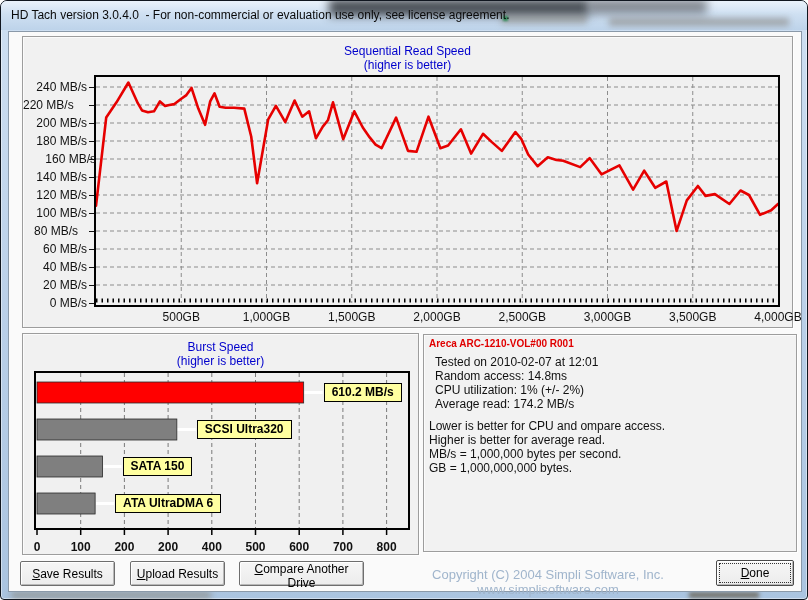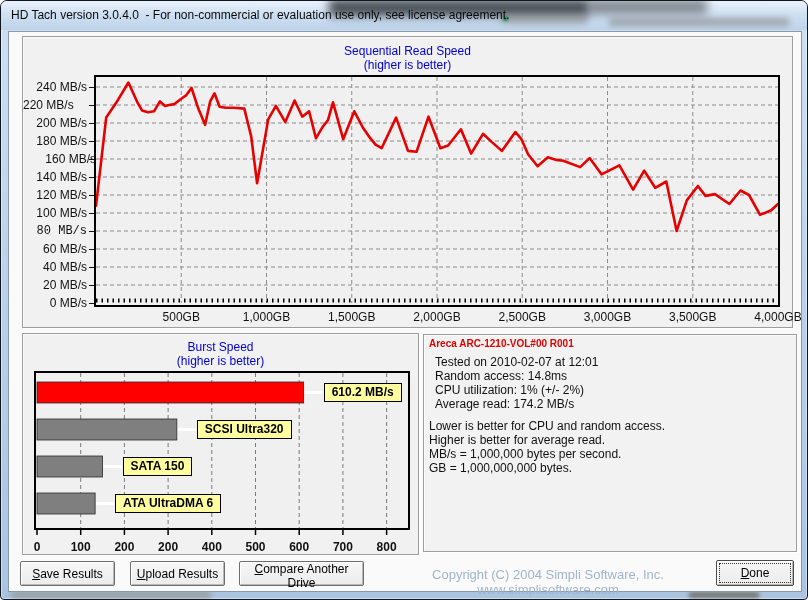--- a/index.html
+++ b/index.html
@@ -86,21 +86,21 @@
       </div>
       <div id="seq-ticks">
           <div class="tick-label" style="left:0;width:64px;text-align:right;top:259px;">0 MB/s</div>
           <div class="tick-dash" style="left:66px;width:5px;height:1px;top:266px;"></div>
           <div class="tick-label" style="left:0;width:64px;text-align:right;top:241px;">20 MB/s</div>
           <div class="tick-dash" style="left:66px;width:5px;height:1px;top:248px;"></div>
           <div class="tick-label" style="left:0;width:64px;text-align:right;top:223px;">40 MB/s</div>
           <div class="tick-dash" style="left:66px;width:5px;height:1px;top:230px;"></div>
           <div class="tick-label" style="left:0;width:64px;text-align:right;top:205px;">60 MB/s</div>
           <div class="tick-dash" style="left:66px;width:5px;height:1px;top:212px;"></div>
-          <div class="tick-label" style="left:0;width:64px;text-align:right;top:187px;font-family:Liberation Mono, monospace;">80 MB/s</div>
+          <div class="tick-label" style="left:11px;width:64px;text-align:left;top:187px;">80 MB/s</div>
           <div class="tick-dash" style="left:66px;width:5px;height:1px;top:194px;"></div>
           <div class="tick-label" style="left:0;width:64px;text-align:right;top:169px;">100 MB/s</div>
           <div class="tick-dash" style="left:66px;width:5px;height:1px;top:176px;"></div>
           <div class="tick-label" style="left:0;width:64px;text-align:right;top:151px;">120 MB/s</div>
           <div class="tick-dash" style="left:66px;width:5px;height:1px;top:158px;"></div>
           <div class="tick-label" style="left:0;width:64px;text-align:right;top:133px;">140 MB/s</div>
           <div class="tick-dash" style="left:66px;width:5px;height:1px;top:140px;"></div>
           <div class="tick-label" style="left:9px;width:64px;text-align:right;top:115px;">160 MB/s</div>
           <div class="tick-dash" style="left:66px;width:5px;height:1px;top:122px;"></div>
           <div class="tick-label" style="left:0;width:64px;text-align:right;top:97px;">180 MB/s</div>
@@ -172,21 +172,21 @@
         <div class="bar-tag" style="left:99.55px;top:123px;">SATA 150</div>
         <div class="bar-tag" style="left:92.12100000000001px;top:160px;">ATA UltraDMA 6</div>
       </div>
 
     <div class="panel" style="left:414px;top:302px;width:374px;height:218px;background:#f2f2f2;">
       <div class="info-title">Areca ARC-1210-VOL#00 R001</div>
       <div class="info-line" style="top:20px;">Tested on 2010-02-07 at 12:01</div>
       <div class="info-line" style="top:34px;">Random access: 14.8ms</div>
       <div class="info-line" style="top:48px;">CPU utilization: 1% (+/- 2%)</div>
       <div class="info-line" style="top:62px;">Average read: 174.2 MB/s</div>
-      <div class="info-note" style="top:84px;">Lower is better for CPU and random access.</div>
+      <div class="info-note" style="top:84px;">Lower is better for CPU and ompare access.</div>
       <div class="info-note" style="top:98px;">Higher is better for average read.</div>
       <div class="info-note" style="top:112px;">MB/s = 1,000,000 bytes per second.</div>
       <div class="info-note" style="top:126px;">GB = 1,000,000,000 bytes.</div>
     </div>
 
     <button class="btn" style="left:121px;top:529px;width:95px;height:25px;">
       <u>U</u><span>pload Results</span>
     </button>
     <button class="btn" style="left:11px;top:529px;width:95px;height:25px;">
       <u>S</u><span>ave Results</span>

